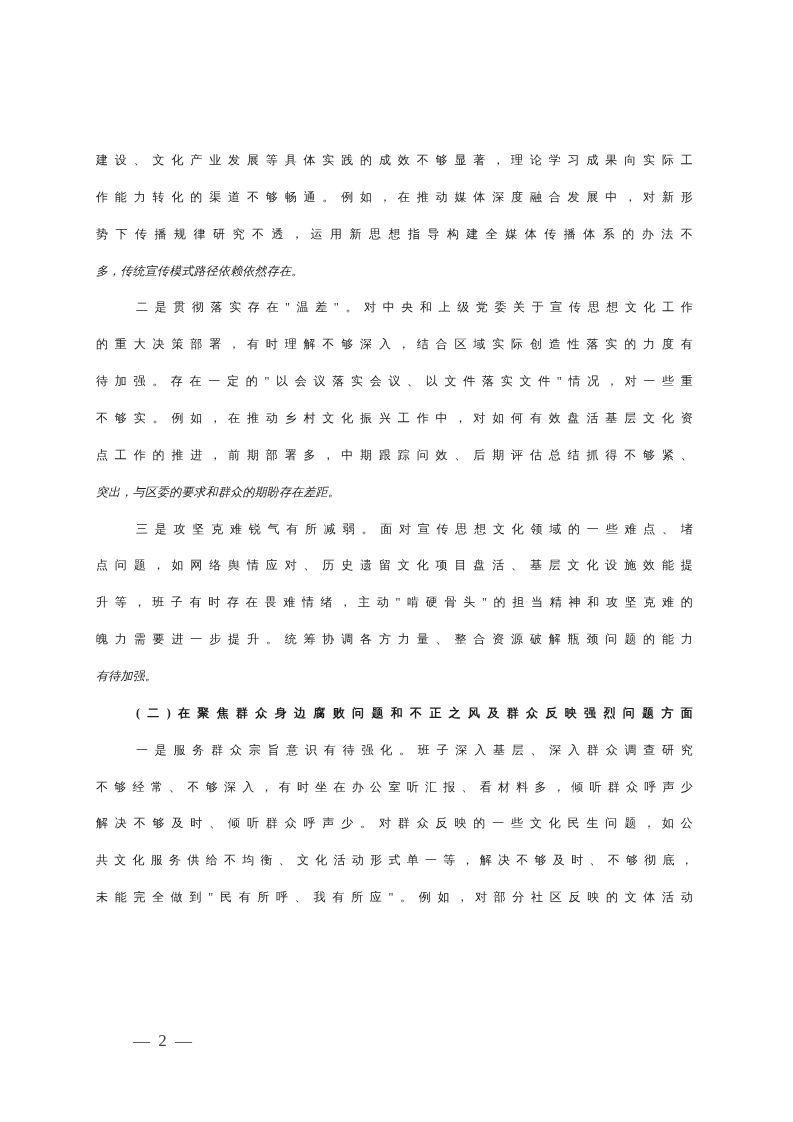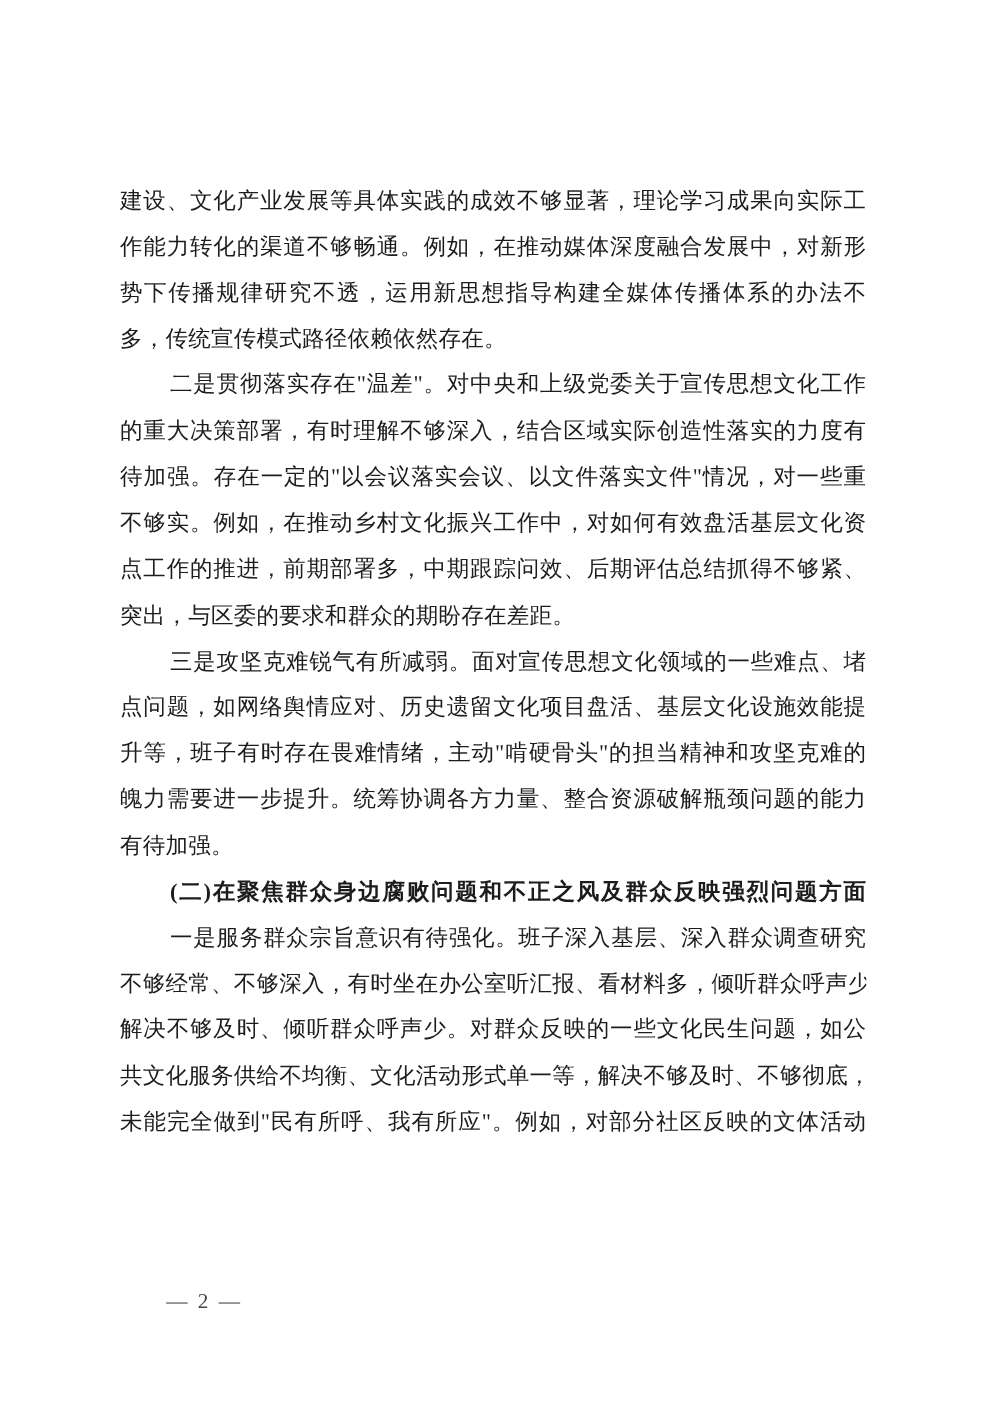--- a/index.html
+++ b/index.html
@@ -22,29 +22,30 @@
     top: 142px;
     width: 597px;
   }
   .para {
     margin: 0;
     padding: 0;
   }
   .line {
     height: 36.86px;
     line-height: 36.86px;
-    font-size: 18px;
+    font-size: 12px;
     white-space: nowrap;
     overflow: hidden;
     text-align: justify;
     text-align-last: justify;
     letter-spacing: 0.2px;
   }
   .line.no-flush {
     text-align-last: left;
+    font-style: italic;
   }
   .line.indent {
     text-indent: 40px;
   }
   .para.heading .line {
     font-weight: 700;
   }
   .footer {
     position: absolute;
     left: 133px;

